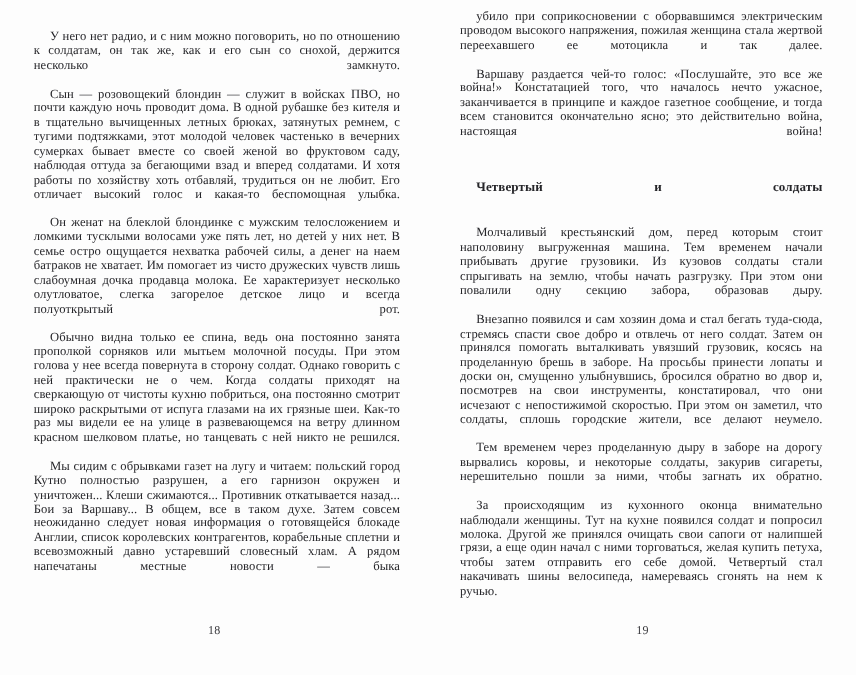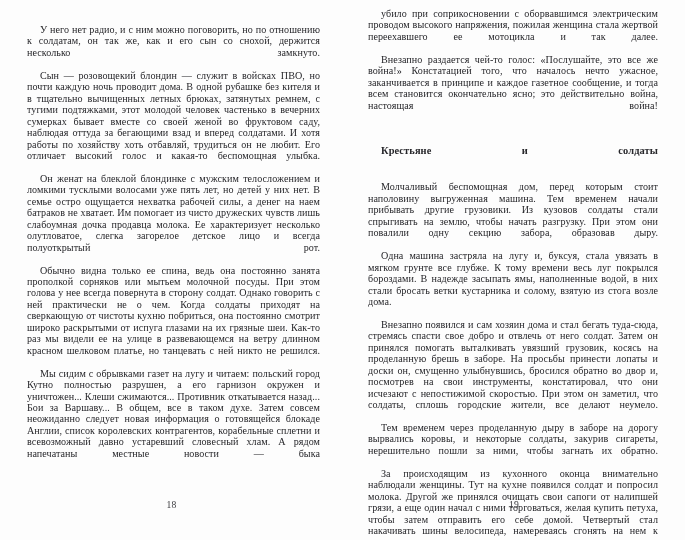--- a/index.html
+++ b/index.html
@@ -108,26 +108,25 @@
       <p>Мы сидим с обрывками газет на лугу и читаем: польский город Кутно полностью разрушен, а его гарнизон окружен и уничтожен... Клеши сжимаются... Противник откатывается назад... Бои за Варшаву... В общем, все в таком духе. Затем совсем неожиданно следует новая информация о готовящейся блокаде Англии, список королевских контрагентов, корабельные сплетни и всевозможный давно устаревший словесный хлам. А рядом напечатаны местные новости — быка</p>
     </div>
     <div class="folio">18</div>
   </div>
 
   <div class="gutter"></div>
 
   <div class="page page-right">
     <div class="textblock">
       <p>убило при соприкосновении с оборвавшимся электрическим проводом высокого напряжения, пожилая женщина стала жертвой переехавшего ее мотоцикла и так далее.</p>
-      <p>Внезапно раздается чей-то голос: «Послушайте, это все же война!» Констатацией того, что началось нечто ужасное, заканчивается в принципе и каждое газетное сообщение, и тогда всем становится окончательно ясно; это действительно война, настоящая война!</p>
+      <p>Варшаву раздается чей-то голос: «Послушайте, это все же война!» Констатацией того, что началось нечто ужасное, заканчивается в принципе и каждое газетное сообщение, и тогда всем становится окончательно ясно; это действительно война, настоящая война!</p>
 
-      <p class="chapter-head">Крестьяне и солдаты</p>
+      <p class="chapter-head">Четвертый и солдаты</p>
 
-      <p>Молчаливый беспомощная дом, перед которым стоит наполовину выгруженная машина. Тем временем начали прибывать другие грузовики. Из кузовов солдаты стали спрыгивать на землю, чтобы начать разгрузку. При этом они повалили одну секцию забора, образовав дыру.</p>
-      <p>Одна машина застряла на лугу и, буксуя, стала увязать в мягком грунте все глубже. К тому времени весь луг покрылся бороздами. В надежде засыпать ямы, наполненные водой, в них стали бросать ветки кустарника и солому, взятую из стога возле дома.</p>
+      <p>Молчаливый крестьянский дом, перед которым стоит наполовину выгруженная машина. Тем временем начали прибывать другие грузовики. Из кузовов солдаты стали спрыгивать на землю, чтобы начать разгрузку. При этом они повалили одну секцию забора, образовав дыру.</p>
       <p>Внезапно появился и сам хозяин дома и стал бегать туда-сюда, стремясь спасти свое добро и отвлечь от него солдат. Затем он принялся помогать выталкивать увязший грузовик, косясь на проделанную брешь в заборе. На просьбы принести лопаты и доски он, смущенно улыбнувшись, бросился обратно во двор и, посмотрев на свои инструменты, констатировал, что они исчезают с непостижимой скоростью. При этом он заметил, что солдаты, сплошь городские жители, все делают неумело.</p>
       <p>Тем временем через проделанную дыру в заборе на дорогу вырвались коровы, и некоторые солдаты, закурив сигареты, нерешительно пошли за ними, чтобы загнать их обратно.</p>
       <p>За происходящим из кухонного оконца внимательно наблюдали женщины. Тут на кухне появился солдат и попросил молока. Другой же принялся очищать свои сапоги от налипшей грязи, а еще один начал с ними торговаться, желая купить петуха, чтобы затем отправить его себе домой. Четвертый стал накачивать шины велосипеда, намереваясь сгонять на нем к ручью.</p>
     </div>
     <div class="folio">19</div>
   </div>
 
 </div>
 
 </body></html>

